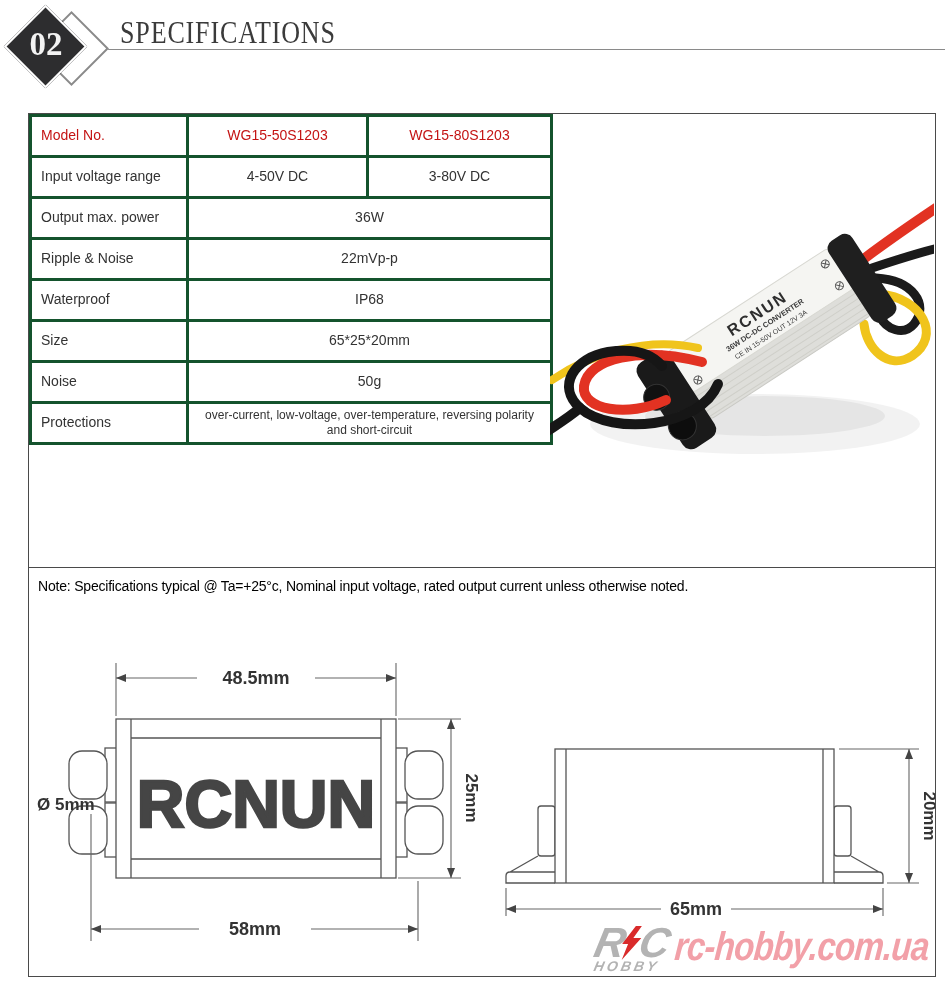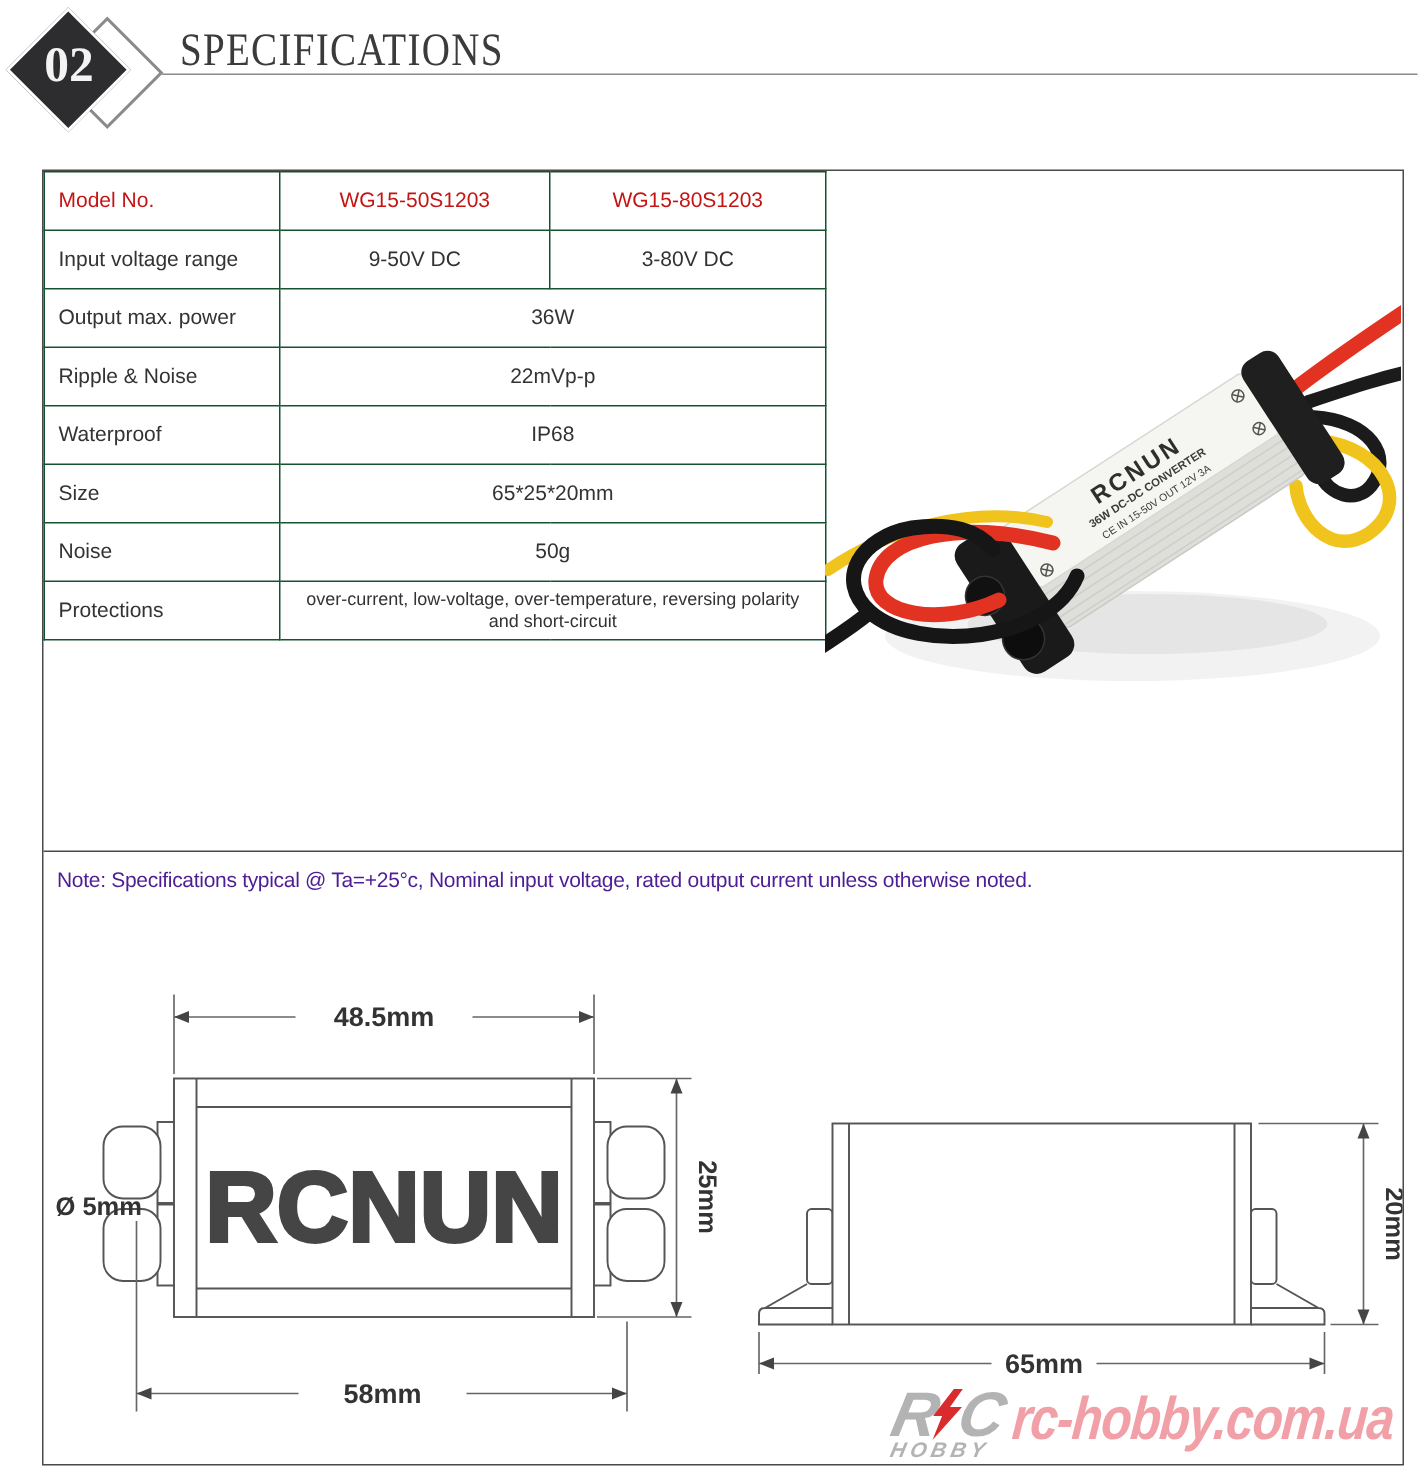--- a/index.html
+++ b/index.html
@@ -18,32 +18,32 @@
   .hdr-title{position:absolute;left:120px;top:15px;font-family:"Liberation Serif",serif;
         font-size:31px;letter-spacing:1px;color:#3b3b3b;transform:scaleX(.84);transform-origin:left top;
         white-space:nowrap;}
 
   
   .content-box{position:absolute;left:28px;top:113px;width:906px;height:862px;border:1px solid #4a4a4a;}
 
   
   table.spec{position:absolute;left:0;top:0;border-collapse:collapse;table-layout:fixed;width:521px;
         font-size:14px;color:#333;}
-  table.spec td{border:1px solid #14532d;height:36px;padding:1px 6px;vertical-align:middle;
+  table.spec td{border:3px solid #14532d;height:36px;padding:1px 6px;vertical-align:middle;
         text-align:center;line-height:1.25;}
   table.spec td.lbl{text-align:left;padding-left:9px;}
   col.c1{width:157px;} col.c2{width:180px;} col.c3{width:184px;}
   .c-red{color:#c41414;}
   td.small{font-size:12px;padding:1px 4px;}
 
   .table-bottom-rule{position:absolute;left:0;top:453px;width:906px;height:0;border-top:1px solid #4a4a4a;}
 
   
   .note{position:absolute;left:9px;top:464px;width:880px;font-size:14px;letter-spacing:-.2px;
-        color:#4c1d95;white-space:nowrap;}
+        color:#000000;white-space:nowrap;}
 
   
   .photo{position:absolute;left:521px;top:82px;width:384px;height:290px;overflow:hidden;}
   .drawings{position:absolute;left:0;top:500px;width:906px;height:362px;}
   svg{display:block;}
   .dimtxt{font-family:"Liberation Sans",sans-serif;font-weight:bold;font-size:18px;fill:#333;}
   .dimtxt-s{font-family:"Liberation Sans",sans-serif;font-weight:bold;font-size:17px;fill:#333;}
 
   
   .watermark{position:absolute;left:594px;top:924px;display:flex;align-items:flex-start;}
@@ -79,21 +79,21 @@
           <col class="c3">
         </colgroup>
       <tbody>
           <tr>
         <td class="lbl c-red">Model No.</td>
         <td class="c-red">WG15-50S1203</td>
         <td class="c-red">WG15-80S1203</td>
       </tr>
       <tr>
         <td class="lbl">Input voltage range</td>
-        <td>9-50V DC</td>
+        <td>4-50V DC</td>
         <td>3-80V DC</td>
       </tr>
       <tr>
         <td class="lbl">Output max. power</td>
         <td colspan="2">36W</td>
       </tr>
       <tr>
         <td class="lbl">Ripple &amp; Noise</td>
         <td colspan="2">22mVp-p</td>
       </tr>

